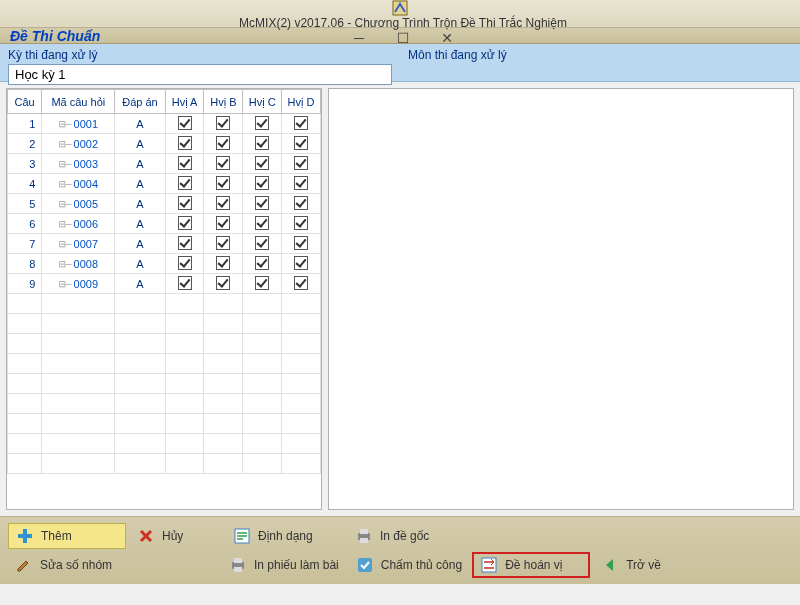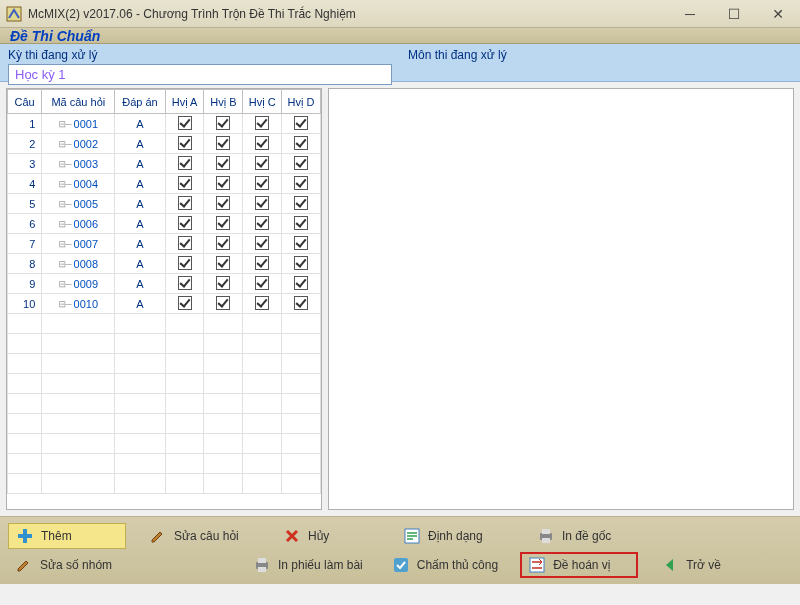--- a/index.html
+++ b/index.html
@@ -11,20 +11,21 @@
   height: 605px;
   overflow: hidden;
 }
 .titlebar {
   height: 28px;
   background: linear-gradient(#e8e4d0, #ded8c0);
   border-bottom: 1px solid #b8b090;
   display: flex;
   align-items: center;
   padding-left: 6px;
+  flex-direction: column;
 }
 .titlebar-icon {
   width: 16px; height: 16px; margin-right: 6px;
   display: inline-flex; align-items: center; justify-content: center;
 }
 .titlebar-text { flex: 1; color: #333; font-size: 12px; }
 .winbtns { display: flex; height: 100%; }
 .winbtn {
   width: 44px; height: 100%;
   display: flex; align-items: center; justify-content: center;
@@ -42,21 +43,21 @@
 .info-row {
   height: 38px;
   background: #bcd8f0;
   border-bottom: 1px solid #8fb8d8;
   display: flex;
 }
 .info-cell { flex: 1; padding: 4px 8px; display:flex; flex-direction:column; }
 .info-label { color: #003080; font-size: 12px; margin-bottom:2px; }
 .info-input {
   background: #fff; border: 1px solid #7a9abf;
-  height: 22px; padding: 2px 6px; color: #8b5cf6; font-size: 13px;
+  height: 22px; padding: 2px 6px; color: #000000; font-size: 13px;
 }
 
 .main {
   display: flex; height: 434px; padding: 6px;
   gap: 6px; background: #f0f0f0;
 }
 .left-panel { width: 316px; display:flex; flex-direction:column;}
 .right-panel { flex:1; background:#fff; border:1px solid #b0b0b0; }
 
 .table-container {
@@ -91,21 +92,21 @@
 
 tr.empty td { background:#fff; }
 
 .toolbar {
   height: 68px;
   background: linear-gradient(#d4ccac, #c8bf9a);
   border-top:1px solid #b8b090;
   display:flex; flex-direction:column;
   padding:4px 8px;
 }
-.toolbar-row { display:flex; flex:1; align-items:center; gap:16px; }
+.toolbar-row { display:flex; flex:1; align-items:center; gap:4px; }
 .tb-btn {
   display:flex; align-items:center; gap:6px;
   padding:3px 6px; min-width:118px; height:26px;
   font-size:12px; color:#333;
 }
 .tb-btn.highlight-yellow { background:#f5e68c; border:1px solid #c0b050; }
 .tb-btn.highlight-red { border:2px solid #d02020; padding:2px 5px; }
 .tb-icon { width:20px; height:20px; display:flex; align-items:center; justify-content:center; }
 .spacer { width:8px; }
 
@@ -243,29 +244,20 @@
             </tr>
             <tr>
               <td class="cau">9</td>
               <td class="code"><span class="code-box"><span class="tree-lines">⊟─</span>0009</span></td>
               <td class="dapan">A</td>
               <td><span class="chk"></span></td>
               <td><span class="chk"></span></td>
               <td><span class="chk"></span></td>
               <td><span class="chk"></span></td>
             </tr>
-            <tr>
-              <td class="cau">10</td>
-              <td class="code"><span class="code-box"><span class="tree-lines">⊟─</span>0010</span></td>
-              <td class="dapan">A</td>
-              <td><span class="chk"></span></td>
-              <td><span class="chk"></span></td>
-              <td><span class="chk"></span></td>
-              <td><span class="chk"></span></td>
-            </tr>
             <tr class="empty">
               <td></td>
               <td></td>
               <td></td>
               <td></td>
               <td></td>
               <td></td>
               <td></td>
             </tr>
             <tr class="empty">
@@ -351,28 +343,20 @@
   <div class="toolbar-row">
     <div class="tb-btn highlight-yellow">
       <span class="tb-icon">
           <svg width="18" height="18" viewBox="0 0 18 18">
             <rect x="7" y="2" width="4" height="14" fill="#3090d0"></rect>
             <rect x="2" y="7" width="14" height="4" fill="#3090d0"></rect>
           </svg>
         </span>
       <span>Thêm</span>
     </div>
-    <div class="tb-btn">
-      <span class="tb-icon">
-          <svg width="18" height="18" viewBox="0 0 18 18">
-            <path d="M3 13 L11 5 L13 7 L5 15 L3 15 Z" fill="#c08030" stroke="#704010"></path>
-          </svg>
-        </span>
-      <span>Sửa câu hỏi</span>
-    </div>
     <div class="tb-btn" style="min-width:80px">
       <span class="tb-icon">
           <svg width="18" height="18" viewBox="0 0 18 18">
             <path d="M4 4 L14 14 M14 4 L4 14" stroke="#d03020" stroke-width="3"></path>
           </svg>
         </span>
       <span>Hủy</span>
     </div>
     <div class="spacer"></div>
     <div class="tb-btn">

